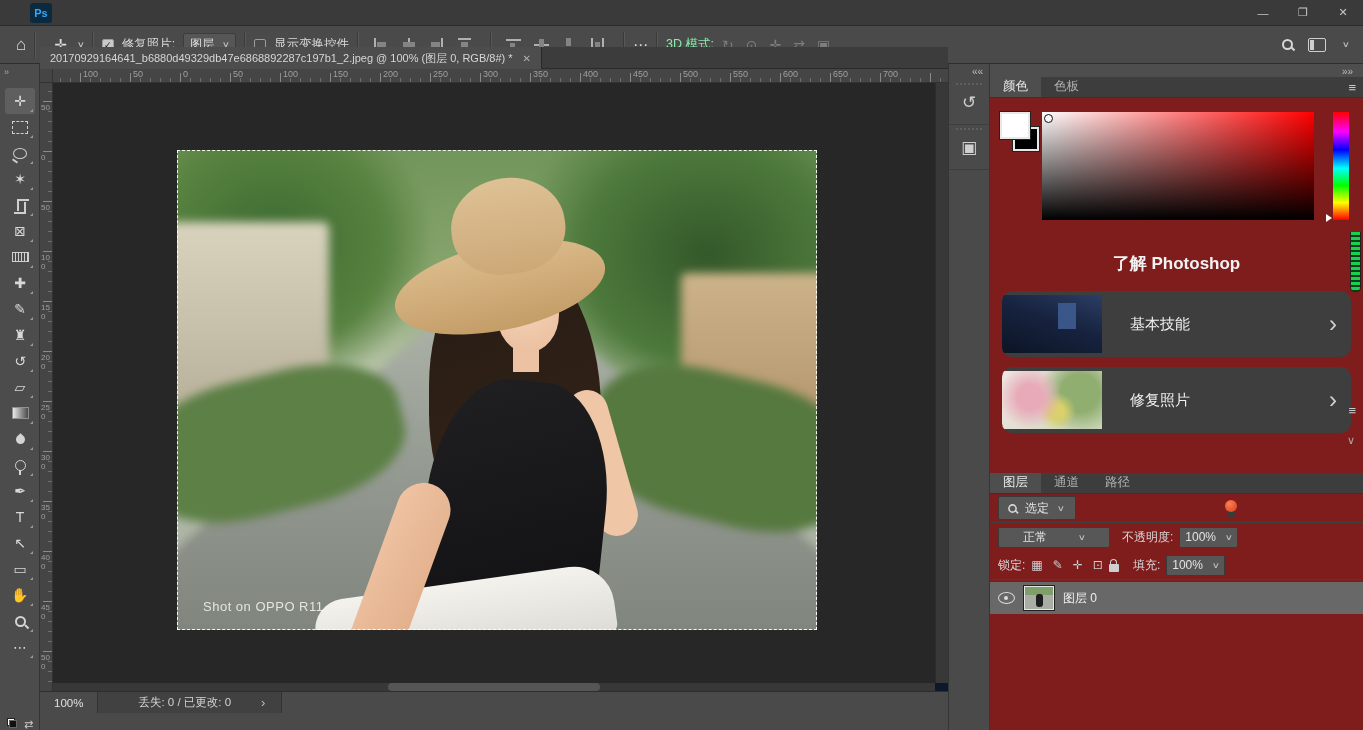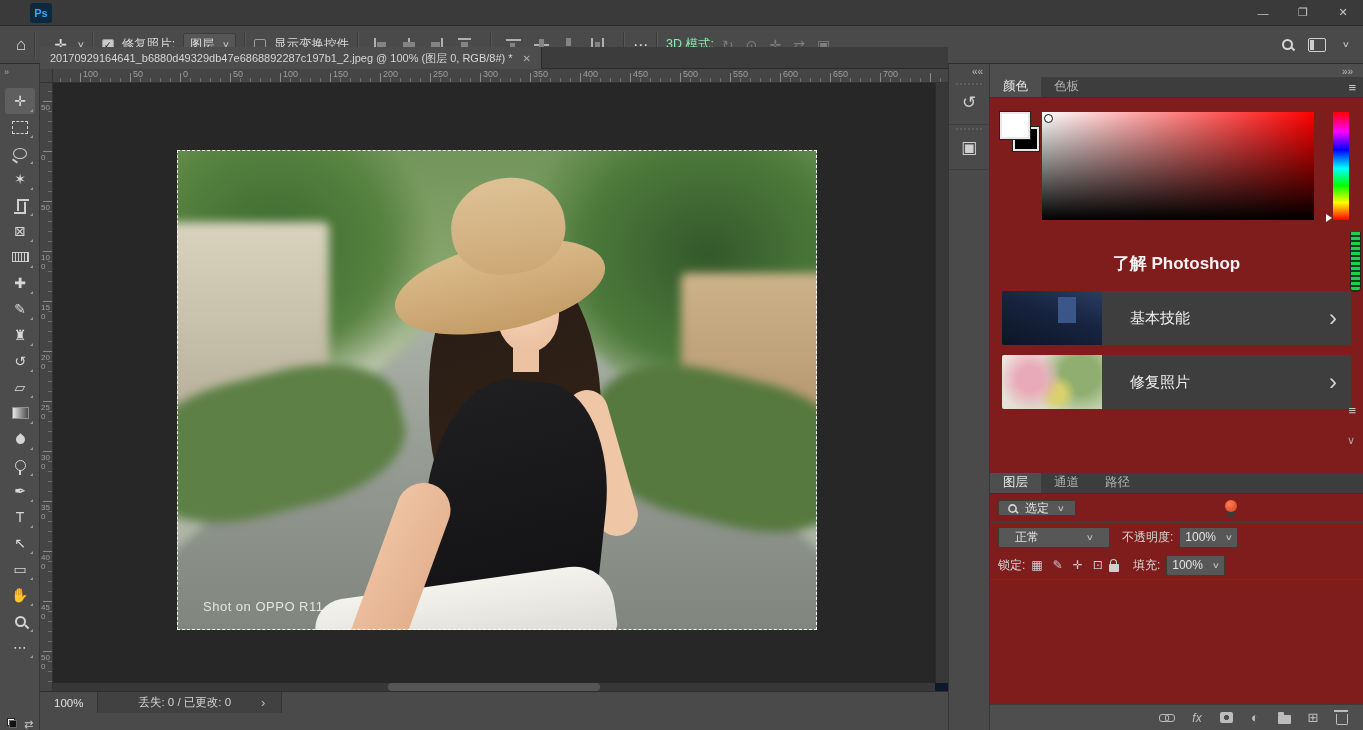--- a/index.html
+++ b/index.html
@@ -179,44 +179,44 @@
             background:linear-gradient(to bottom,rgba(0,0,0,0),#000),linear-gradient(to right,#fff,#f00);}
   .cp-marker{position:absolute;left:54px;top:16px;width:7px;height:7px;border:1px solid #111;border-radius:50%;background:rgba(255,255,255,.6);}
   .cp-hue{position:absolute;right:14px;top:14px;width:16px;height:108px;
           background:linear-gradient(to bottom,#f00,#f0f 18%,#00f 35%,#0ff 52%,#0f0 68%,#ff0 84%,#f00);}
   .cp-hue-ptr{position:absolute;right:31px;top:116px;width:0;height:0;border-top:4px solid transparent;border-bottom:4px solid transparent;border-left:6px solid #fff;}
 
   
   .learn-title{margin-top:20px;text-align:center;font-size:17px;font-weight:bold;color:#f2f2f2;}
   .learn-desc{margin:12px auto 0;width:330px;text-align:center;font-size:14.5px;line-height:1.55;color:#e9e9e9;}
   .cards{margin-top:16px;display:flex;flex-direction:column;gap:10px;padding:0 12px;}
-  .card{height:54px;background:#3e3e3e;border-radius:2px;display:flex;align-items:center;overflow:hidden;}
+  .card{height:66px;background:#3e3e3e;border-radius:10px;display:flex;align-items:center;overflow:hidden;}
   .card .thumb{width:100px;height:58px;flex:0 0 100px;}
   [data-kind="thumb-room"]{background:linear-gradient(200deg,#2b3e64 0%,#17233f 45%,#0c1425 100%);position:relative;}
   [data-kind="thumb-room"]::after{content:"";position:absolute;left:56px;top:8px;width:18px;height:26px;background:#3e5c90;opacity:.9;}
   [data-kind="thumb-flowers"]{background:
       radial-gradient(circle at 28% 45%,#e8aab9 0 16%,rgba(232,170,185,0) 40%),
       radial-gradient(circle at 55% 70%,#d9d16b 0 10%,rgba(217,209,107,0) 28%),
       radial-gradient(circle at 78% 38%,#8fae6f 0 22%,rgba(143,174,111,0) 48%),
       linear-gradient(120deg,#f1e4e1,#c9d6b8);}
   .card .clabel{margin-left:28px;font-size:15px;color:#f0f0f0;}
   .card .cchev{margin-left:auto;margin-right:14px;font-size:24px;font-weight:300;color:#d0d0d0;}
   .learn-scroll{position:absolute;right:2px;top:-16px;width:9px;height:74px;border-radius:4px;border:1px solid #222;
       background:repeating-linear-gradient(180deg,#19d24b 0 3px,#0d3d1c 3px 5px);}
   .learn-down{position:absolute;right:8px;bottom:26px;color:#aaa;font-size:11px;}
 
   
   .lrow{display:flex;align-items:center;padding:0 8px;gap:6px;}
   .filter-row{height:28px;border-bottom:1px solid #404040;}
-  .search-dd{height:16px;background:#575757;border:1px solid #3a3a3a;border-radius:2px;display:flex;align-items:center;gap:6px;padding:0 7px;color:#e3e3e3;width:78px;box-sizing:border-box;}
+  .search-dd{height:24px;background:#575757;border:1px solid #3a3a3a;border-radius:2px;display:flex;align-items:center;gap:6px;padding:0 7px;color:#e3e3e3;width:78px;box-sizing:border-box;}
   .red-toggle{margin-left:auto;margin-right:118px;position:relative;width:12px;height:17px;}
   .red-toggle::after{content:"";position:absolute;left:2px;bottom:0;width:8px;height:8px;background:#3a3a3a;border-radius:2px;}
   .red-dot{position:absolute;left:0;top:0;width:12px;height:12px;border-radius:50%;background:radial-gradient(circle at 35% 30%,#ff7d55,#d43d17);z-index:1;}
   .blend-row{height:28px;}
-  .blend-dd{width:112px;height:21px;background:#575757;border:1px solid #3a3a3a;border-radius:2px;display:flex;align-items:center;padding:0 16px;box-sizing:border-box;color:#e3e3e3;}
+  .blend-dd{width:112px;height:21px;background:#575757;border:1px solid #3a3a3a;border-radius:2px;display:flex;align-items:center;padding:0 24px;box-sizing:border-box;color:#e3e3e3;}
   .blend-dd .chev{margin-left:auto;}
   .opacity-label{margin-left:6px;color:#d6d6d6;}
   .val-dd{height:21px;background:#575757;border:1px solid #3a3a3a;border-radius:2px;display:flex;align-items:center;padding:0 5px;gap:7px;box-sizing:border-box;color:#e3e3e3;}
   .lock-row{height:28px;border-bottom:1px solid #404040;}
   .lock-icons{display:flex;gap:10px;align-items:center;color:#cfcfcf;font-size:12px;}
   .i-padlock{position:relative;width:10px;height:8px;background:#cfcfcf;border-radius:1px;display:inline-block;margin-top:5px;}
   .i-padlock::before{content:"";position:absolute;left:1.5px;top:-5px;width:5px;height:5px;border:1.5px solid #cfcfcf;border-bottom:none;border-radius:4px 4px 0 0;}
   .layer-row{height:32px;background:#686868;display:flex;align-items:center;gap:9px;padding:0 8px;margin-top:2px;}
   .i-eye{position:relative;width:15px;height:10px;border:1px solid #dcdcdc;border-radius:50%;display:inline-block;}
   .i-eye::after{content:"";position:absolute;left:4.5px;top:2.5px;width:4px;height:4px;border-radius:50%;background:#dcdcdc;}
@@ -587,34 +587,22 @@
             <span>⊡</span>
           </span>
         <span class="i-padlock"></span>
         <span style="margin-left:8px;">填充:</span>
         <span class="val-dd">
           <span>100%</span>
           <span class="chev">∨</span>
         </span>
       </div>
 
+      <div class="layer-row">
+        <span class="i-eye"></span>
+        <span class="layer-thumb"></span>
+        <span class="layer-name">图层 0</span>
+      </div>
       <div class="layers-empty"></div>
 
-      <div class="lp-bottom">
-        <span class="lpi">
-            <span class="i-link"></span>
-          </span>
-        <span class="lpi fx">fx</span>
-        <span class="lpi">
-            <span class="i-mask"></span>
-          </span>
-        <span class="lpi">◐</span>
-        <span class="lpi">
-            <span class="i-folder"></span>
-          </span>
-        <span class="lpi">⊞</span>
-        <span class="lpi">
-            <span class="i-trash"></span>
-          </span>
-      </div>
     </div>
   </div>
 </div>
 
 </body></html>

